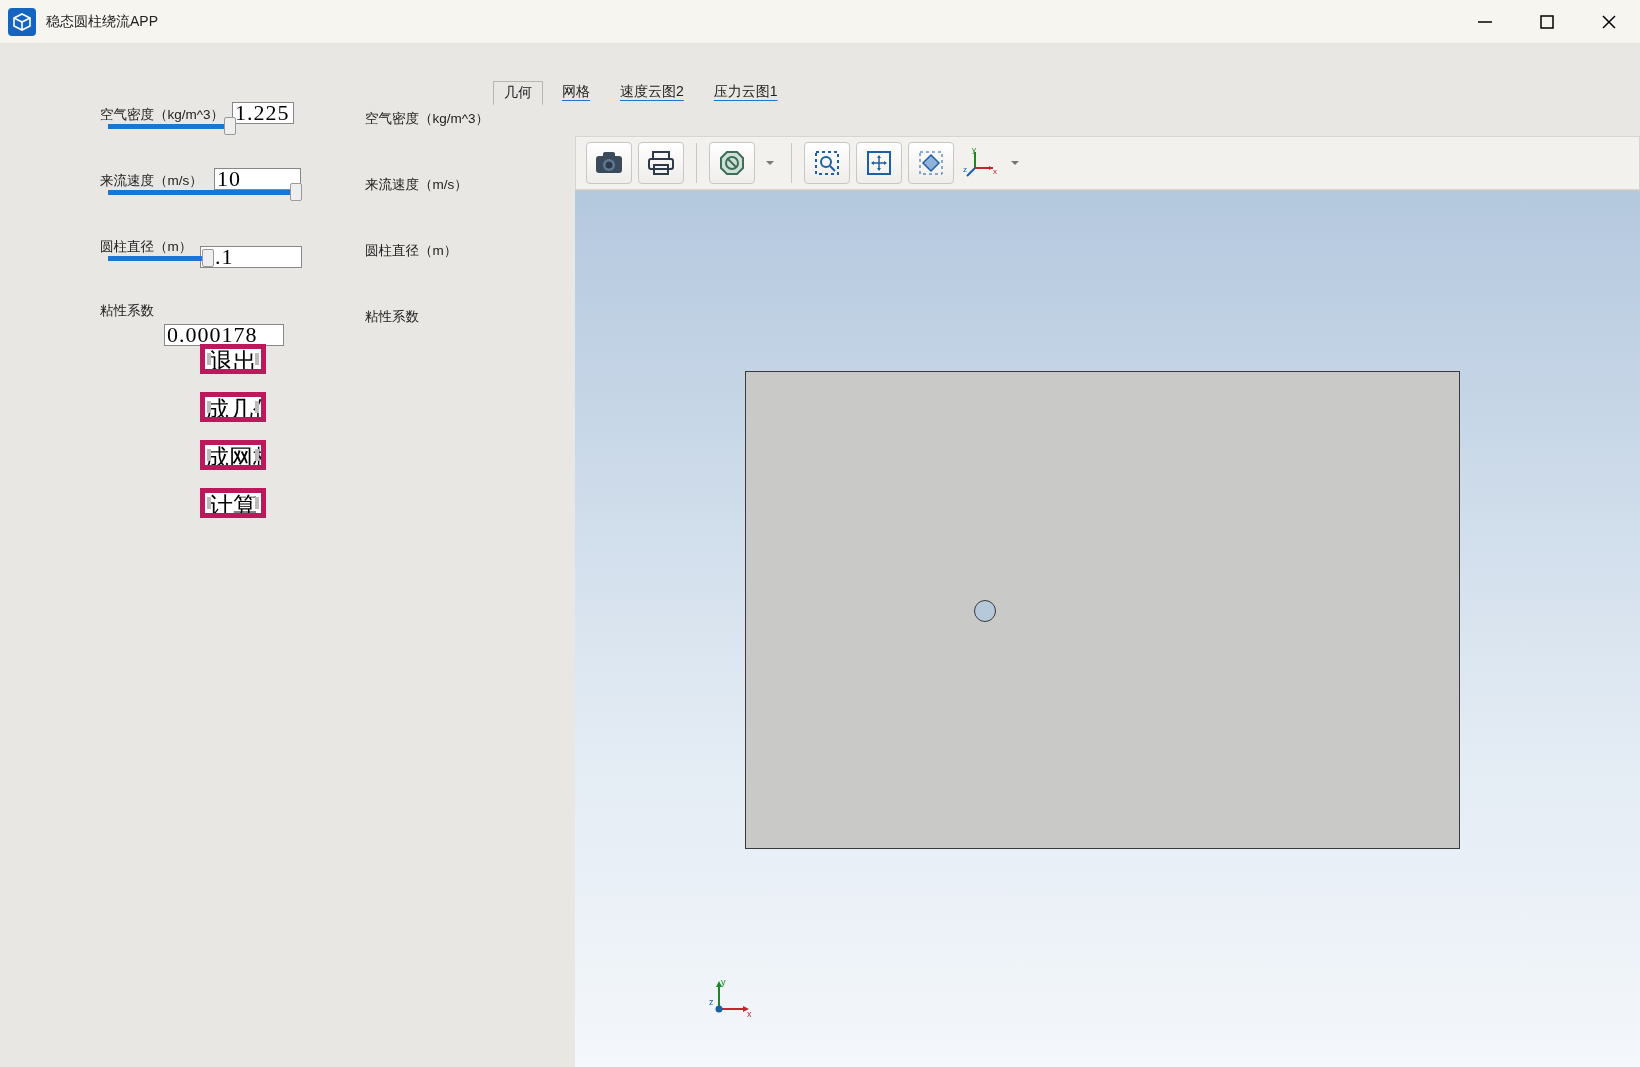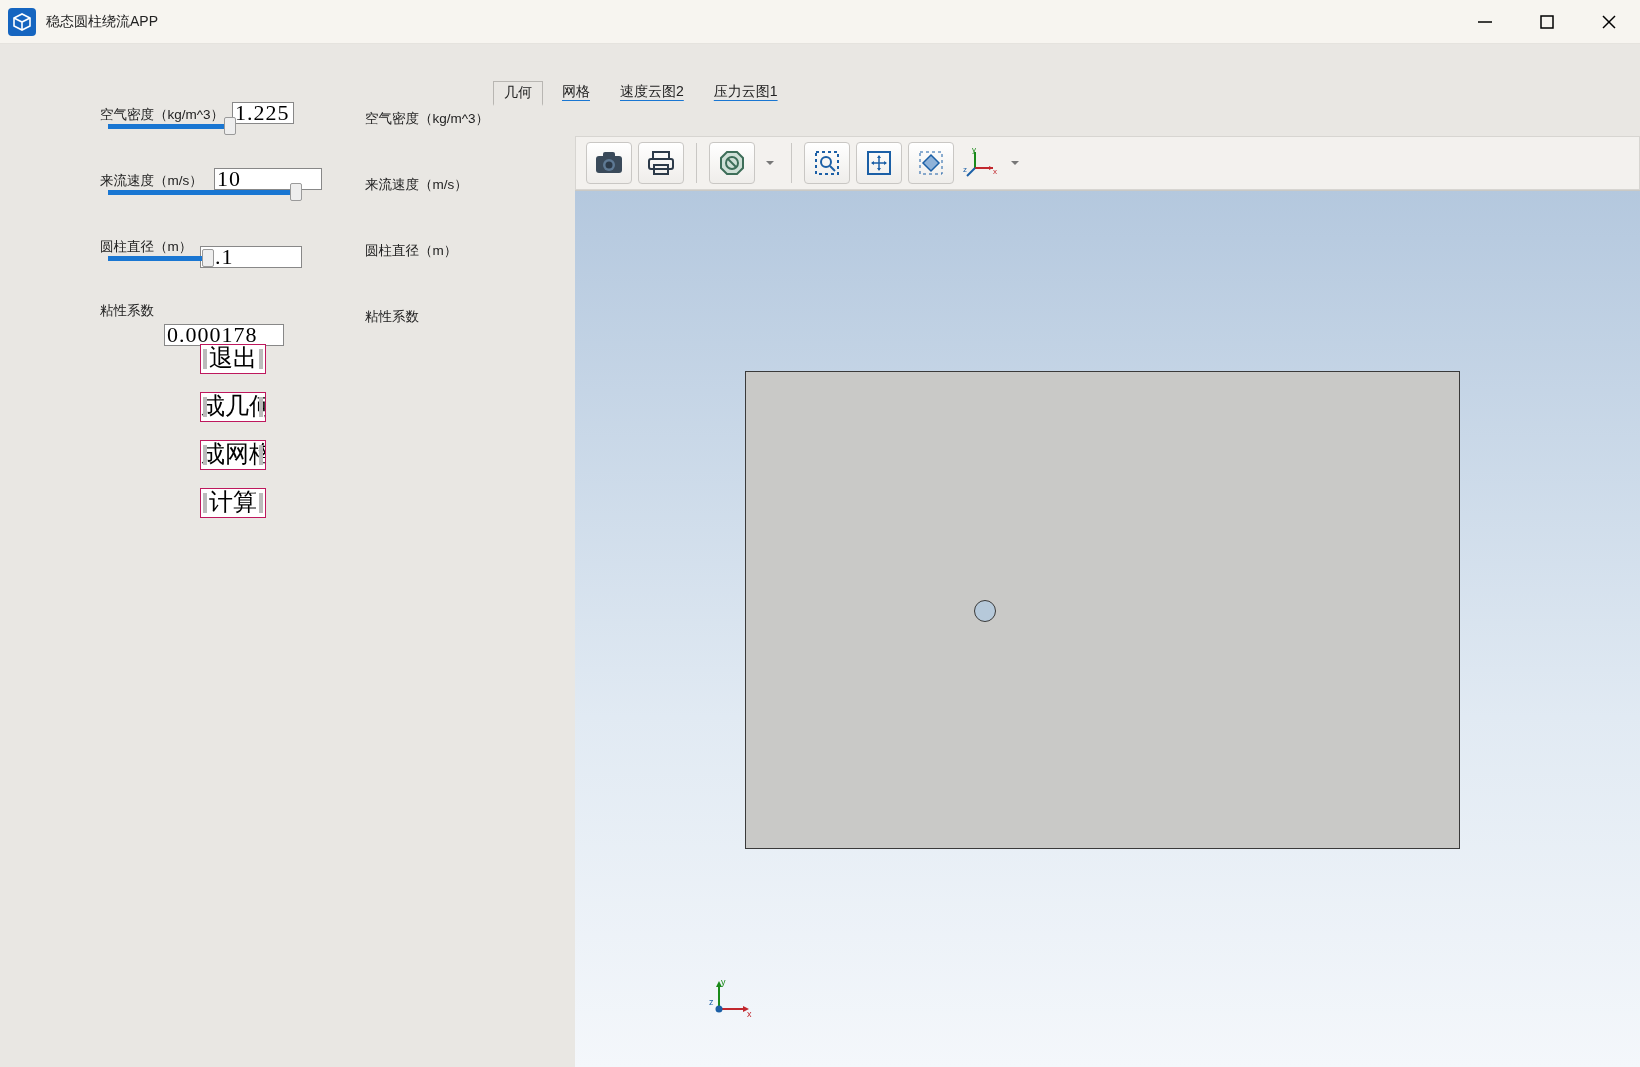--- a/index.html
+++ b/index.html
@@ -84,21 +84,21 @@
     position: absolute;
     left: 200px;
     top: 300px;
     display: flex;
     flex-direction: column;
     gap: 18px;
   }
   .app-btn {
     width: 66px;
     height: 30px;
-    border: 1px solid #be185d;
+    border: 5px solid #be185d;
     background: #fff;
     font-family: "SimSun", serif;
     font-size: 24px;
     line-height: 26px;
     text-align: center;
     overflow: hidden;
     white-space: nowrap;
     cursor: pointer;
     position: relative;
   }
@@ -253,21 +253,21 @@
       <input class="param-input" value="1.225" style="">
     </div>
     <div class="slider-track" style="left:108px; top:80px; width:128px;">
       <div class="slider-thumb" style="left:116px;"></div>
     </div>
 
     <div class="param-row" style="left:100px; top:128px;">
       <span class="param-label">来流速度（m/s）</span>
     </div>
     <div style="position:absolute; left:214px; top:124px;">
-      <input class="param-input" style="width: 108px;" value="10">
+      <input class="param-input" style="width: 87px;" value="10">
     </div>
     <div class="slider-track" style="left:108px; top:146px; width:188px;">
       <div class="slider-thumb" style="left:182px;"></div>
     </div>
 
     <div class="param-row" style="left:100px; top:194px;">
       <span class="param-label">圆柱直径（m）</span>
     </div>
     <div style="position:absolute; left:200px; top:190px;">
       <input class="param-input" style="width: 102px; margin-top: 12px;" value="0.1">

